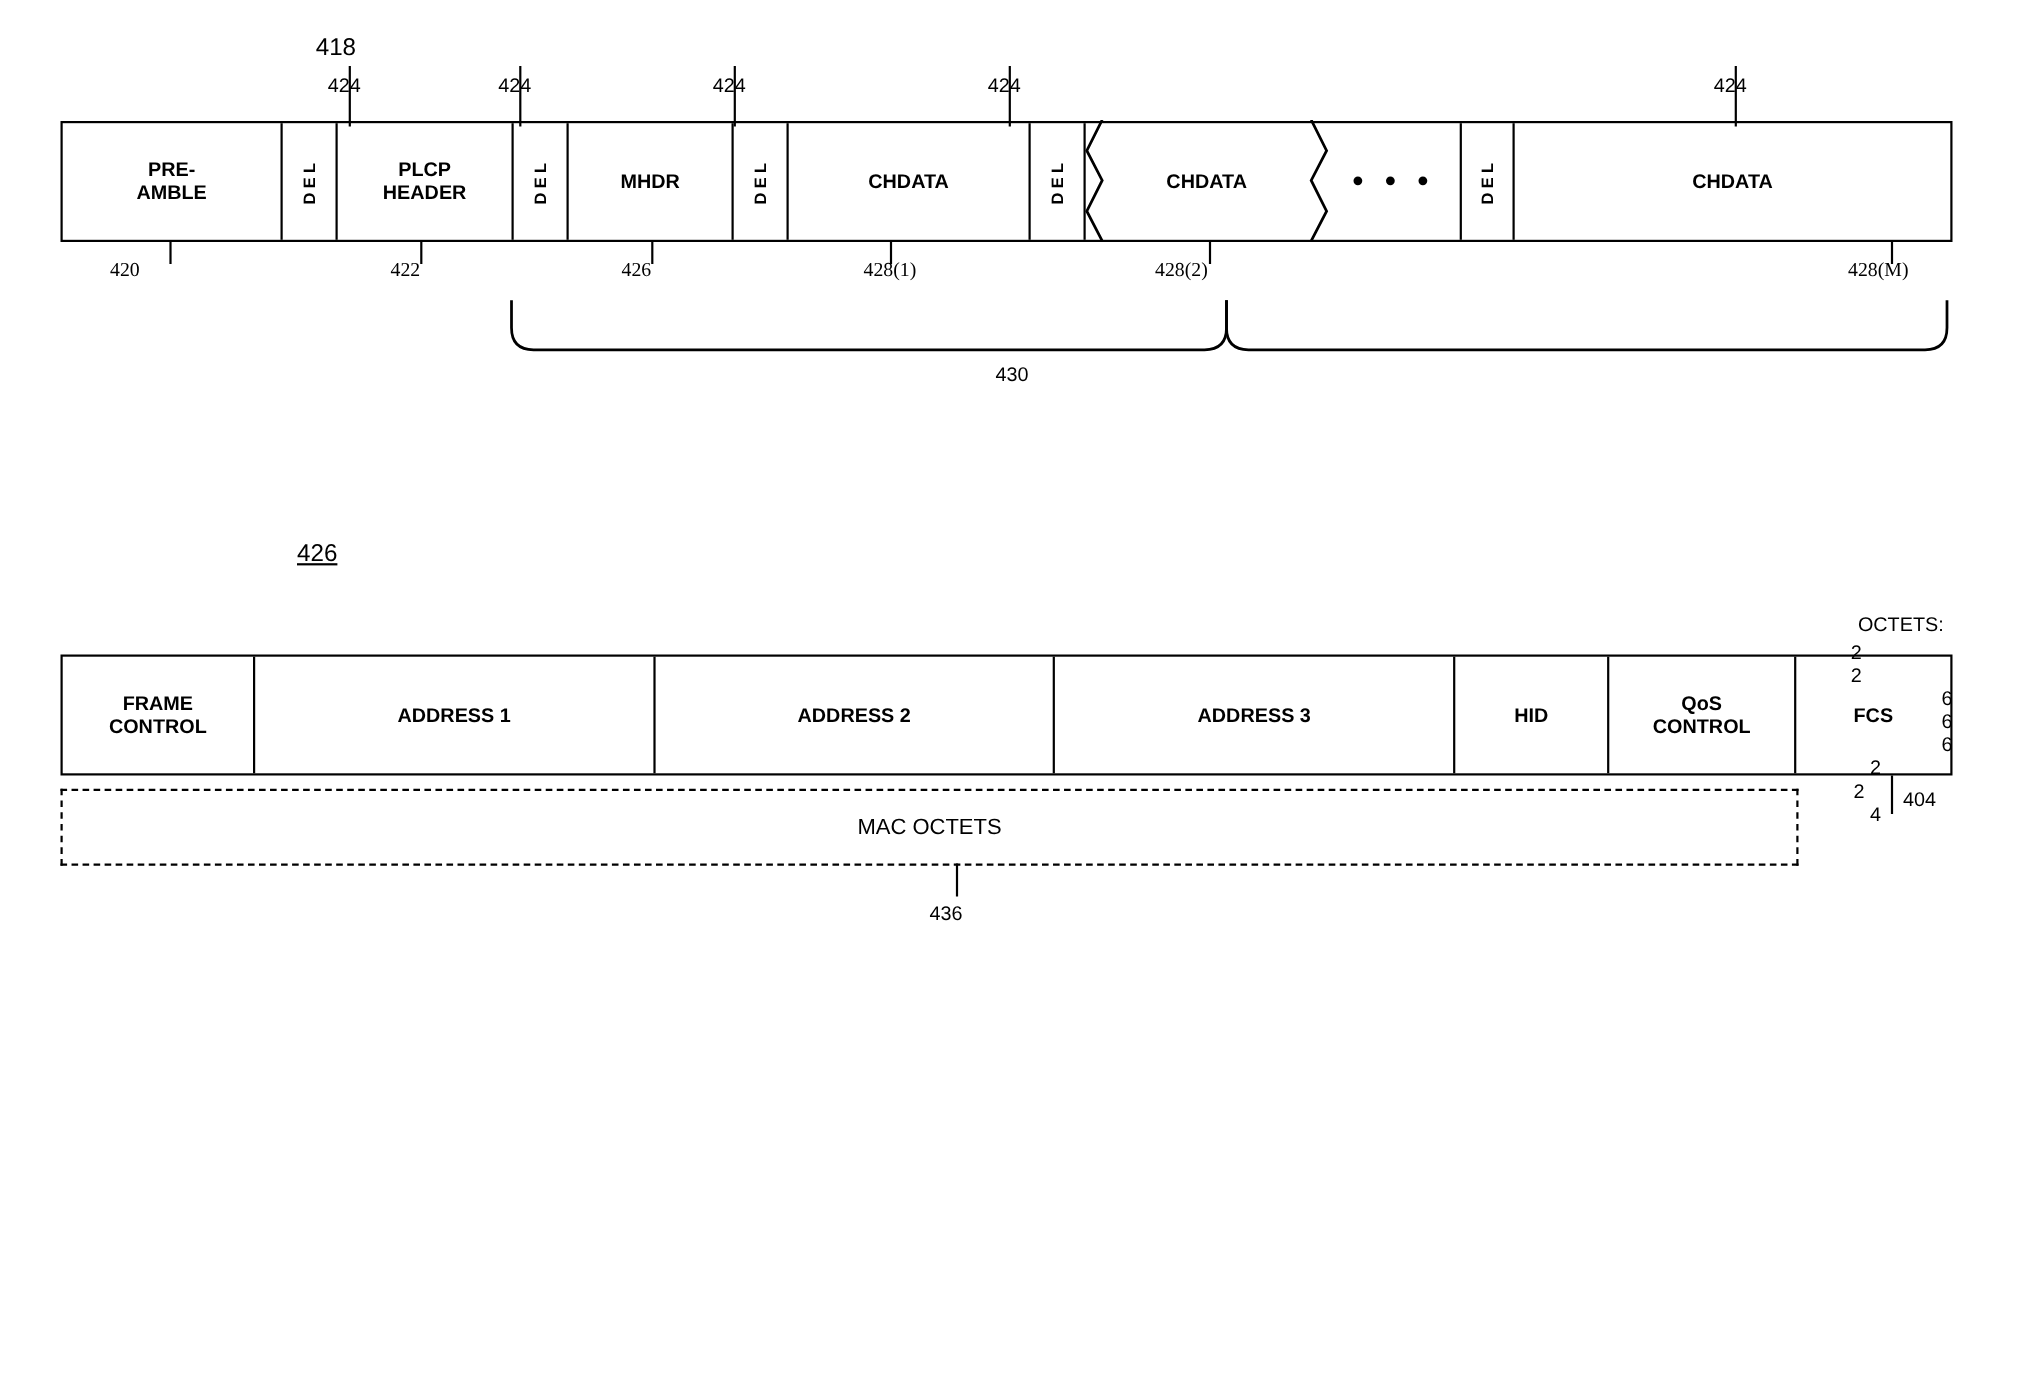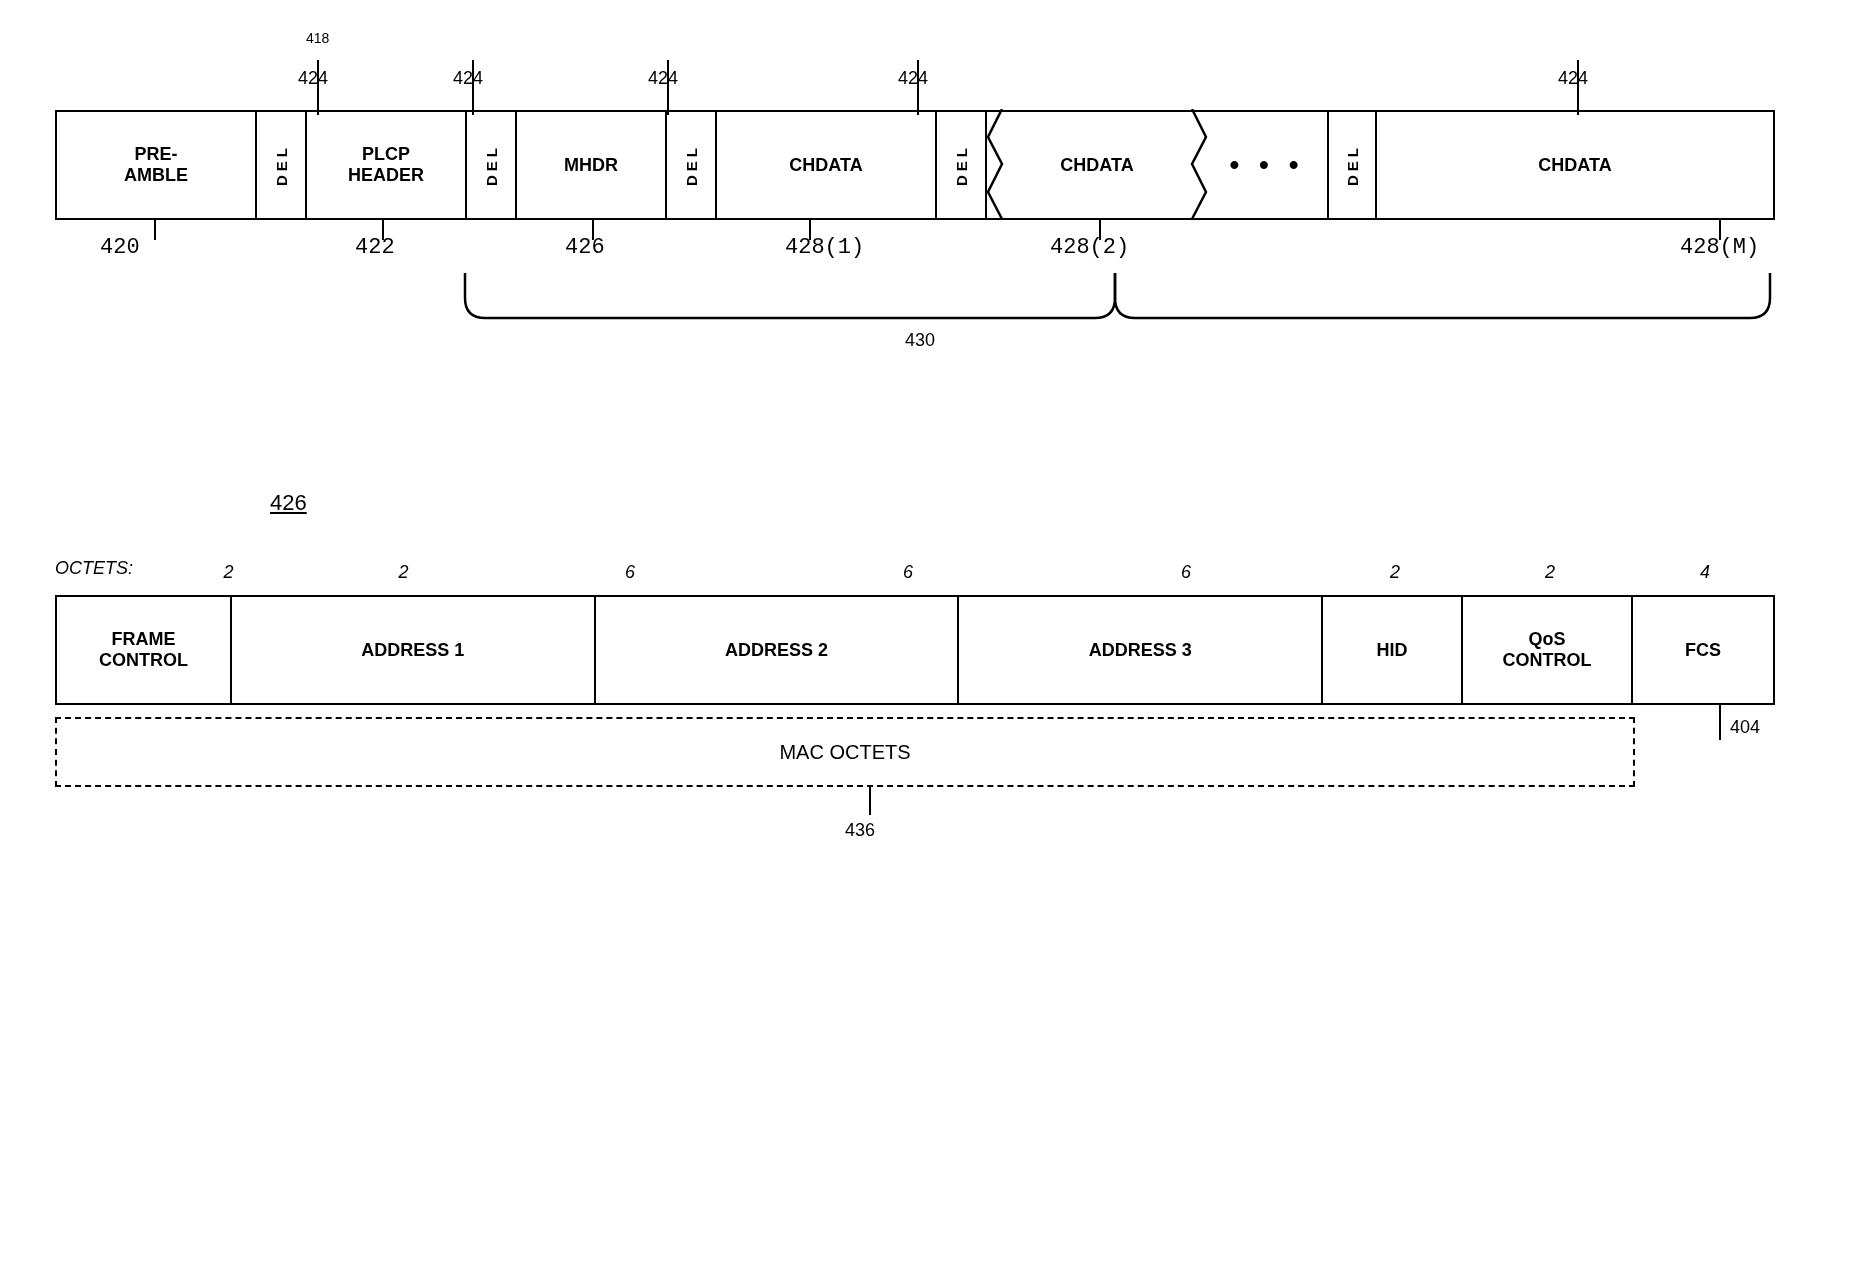--- a/index.html
+++ b/index.html
@@ -15,22 +15,22 @@
     .diagram-container {
       position: relative;
       width: 1849px;
       height: 1271px;
     }
 
     
     .fig-label-418 {
       position: absolute;
       top: 30px;
-      left: 306px;
-      font-size: 14px;
+      left: 287px;
+      font-size: 22px;
       font-family: Arial, sans-serif;
     }
 
     
     .top-frame {
       position: absolute;
       top: 110px;
       left: 55px;
       display: flex;
       flex-direction: row;
@@ -78,22 +78,22 @@
     .ref-above {
       position: absolute;
       font-size: 18px;
       font-family: Arial, sans-serif;
       text-align: center;
     }
 
     
     .ref-below {
       position: absolute;
-      font-size: 22px;
-      font-family: Liberation Mono, monospace;
+      font-size: 18px;
+      font-family: Liberation Serif, serif;
       text-align: right;
     }
 
     .ref-430 {
       position: absolute;
       top: 330px;
       left: 905px;
       font-size: 18px;
       font-family: Arial, sans-serif;
       text-align: center;
@@ -270,21 +270,21 @@
   <svg style="position:absolute;top:268px;left:0;width:1849px;height:80px;overflow:visible;">
 
     <path d="M 465 5 L 465 30 Q 465 50 485 50 L 1095 50 Q 1115 50 1115 30 L 1115 5" fill="none" stroke="#000" stroke-width="2.5"></path>
 
     <path d="M 1115 5 L 1115 30 Q 1115 50 1135 50 L 1750 50 Q 1770 50 1770 30 L 1770 5" fill="none" stroke="#000" stroke-width="2.5"></path>
   </svg>
   <div class="ref-430">430</div>
 
   <div class="fig-label-426" style="position:absolute;top:490px;left:270px;">426</div>
 
-  <div style="position:absolute;top:558px;left:55px;display:flex;flex-direction:row;align-items:flex-end;width:1720px;font-style:italic;">
+  <div style="position:absolute;top:558px;left:55px;display:flex;flex-direction:column;align-items:flex-end;width:1720px;">
     <span style="font-size:18px;font-family:Arial,sans-serif;white-space:nowrap;margin-right:8px;padding-bottom:4px;">OCTETS:</span>
     <span style="font-size:18px;font-family:Arial,sans-serif;text-align:center;width:175px;">2</span>
     <span style="font-size:18px;font-family:Arial,sans-serif;text-align:center;width:175px;">2</span>
     <span style="font-size:18px;font-family:Arial,sans-serif;text-align:center;flex:1;">6</span>
     <span style="font-size:18px;font-family:Arial,sans-serif;text-align:center;flex:1;">6</span>
     <span style="font-size:18px;font-family:Arial,sans-serif;text-align:center;flex:1;">6</span>
     <span style="font-size:18px;font-family:Arial,sans-serif;text-align:center;width:140px;">2</span>
     <span style="font-size:18px;font-family:Arial,sans-serif;text-align:center;width:170px;">2</span>
     <span style="font-size:18px;font-family:Arial,sans-serif;text-align:center;width:140px;">4</span>
   </div>

